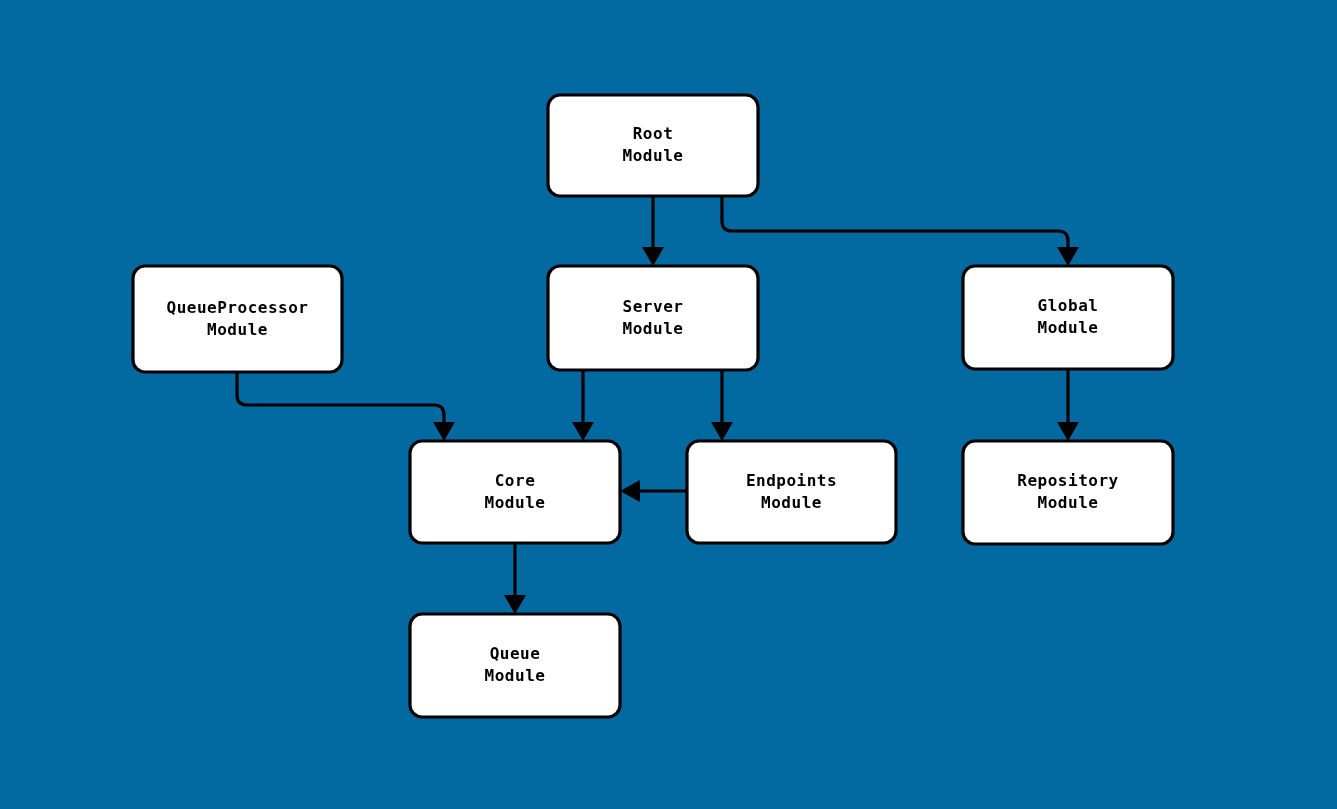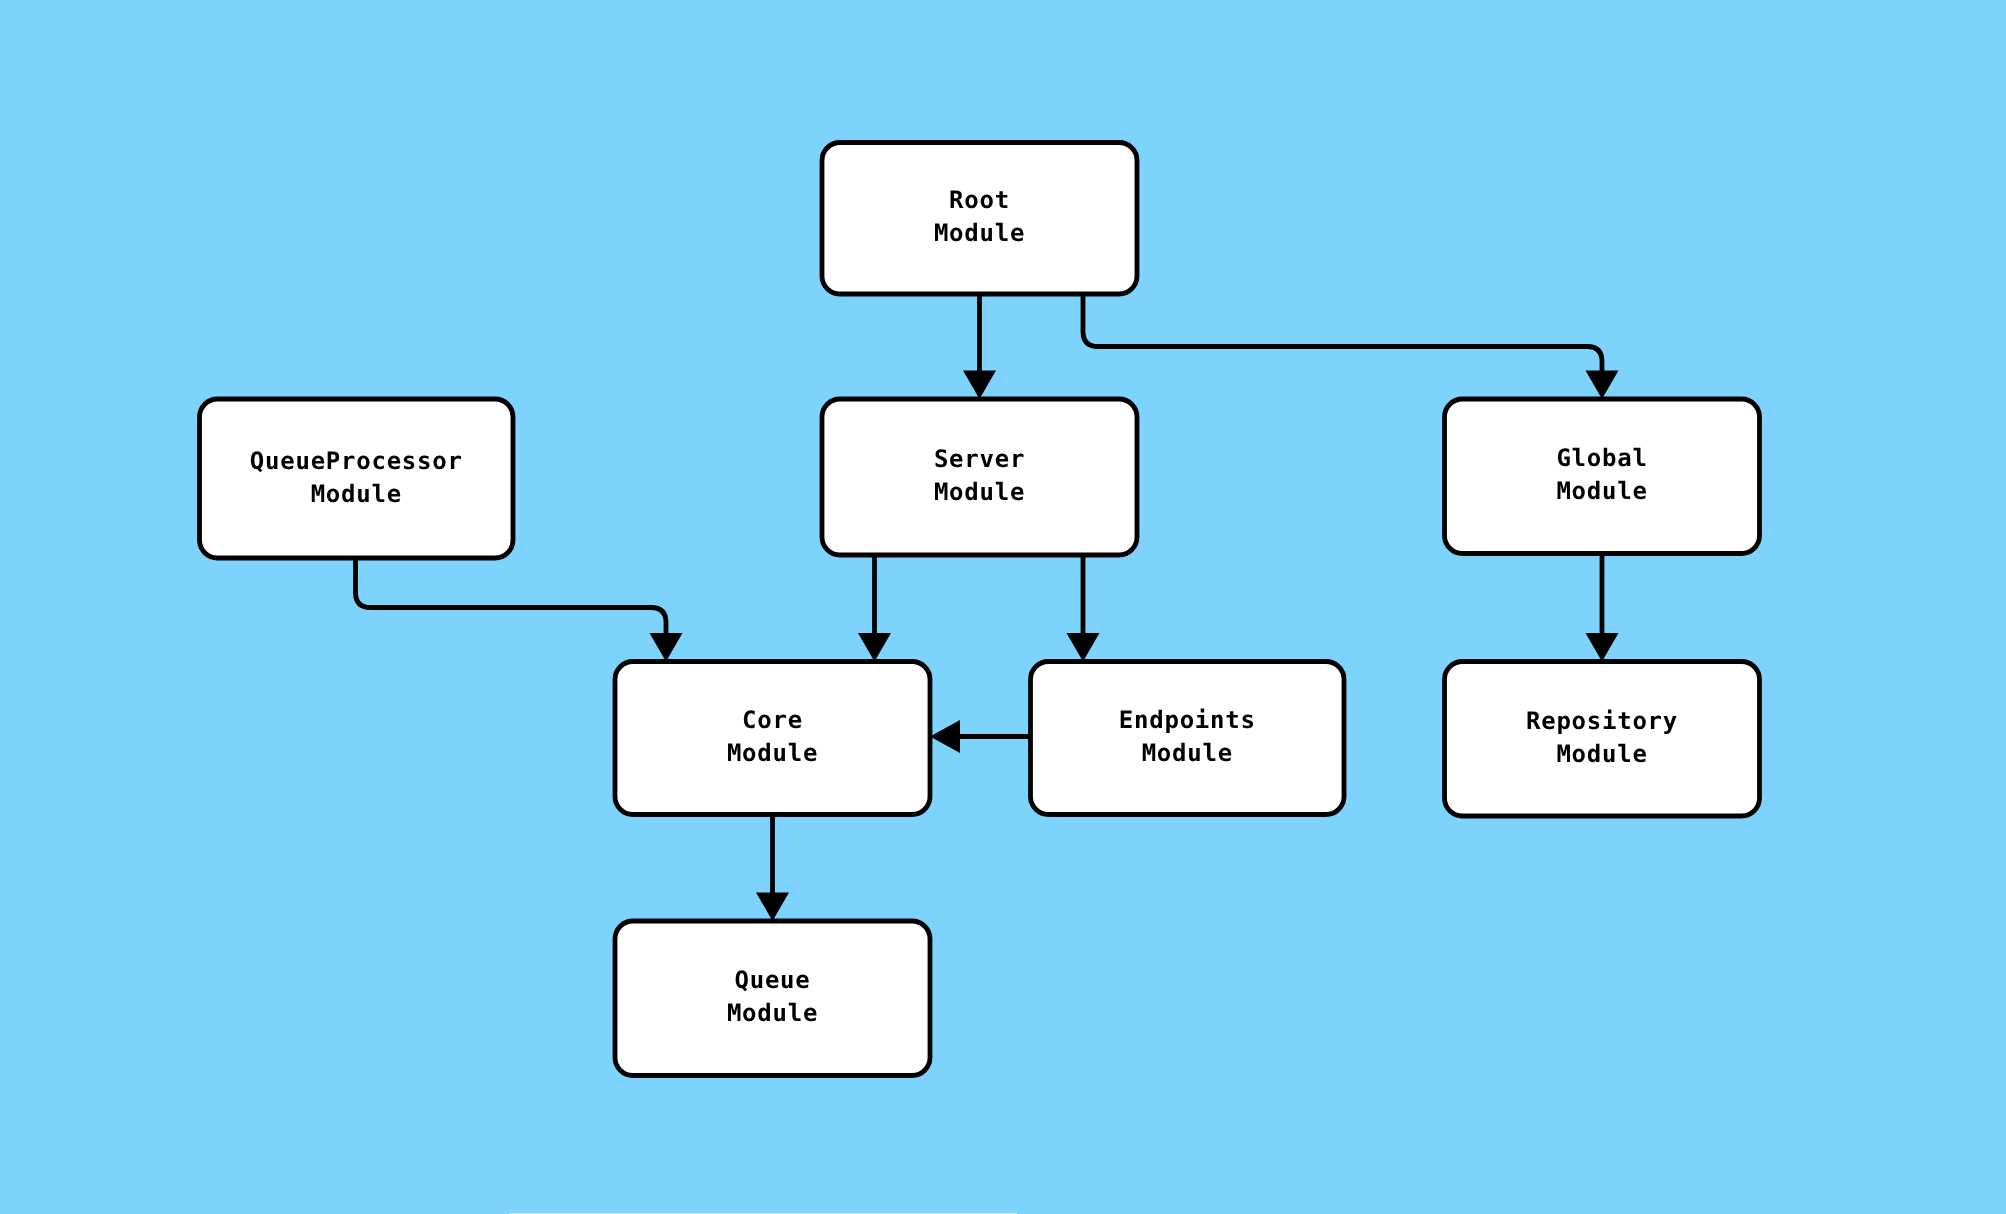--- a/index.html
+++ b/index.html
@@ -8,21 +8,21 @@
     padding: 0;
     background: #ffffff;
   }
   body {
     font-family: "DejaVu Sans Mono", "Liberation Mono", monospace;
   }
   #diagram-canvas {
     position: relative;
     width: 1337px;
     height: 809px;
-    background: #7dd3fc;
+    background: #0369a1;
     overflow: hidden;
   }
   #diagram-svg {
     position: absolute;
     left: 0;
     top: 0;
     width: 1337px;
     height: 809px;
     display: block;
   }

